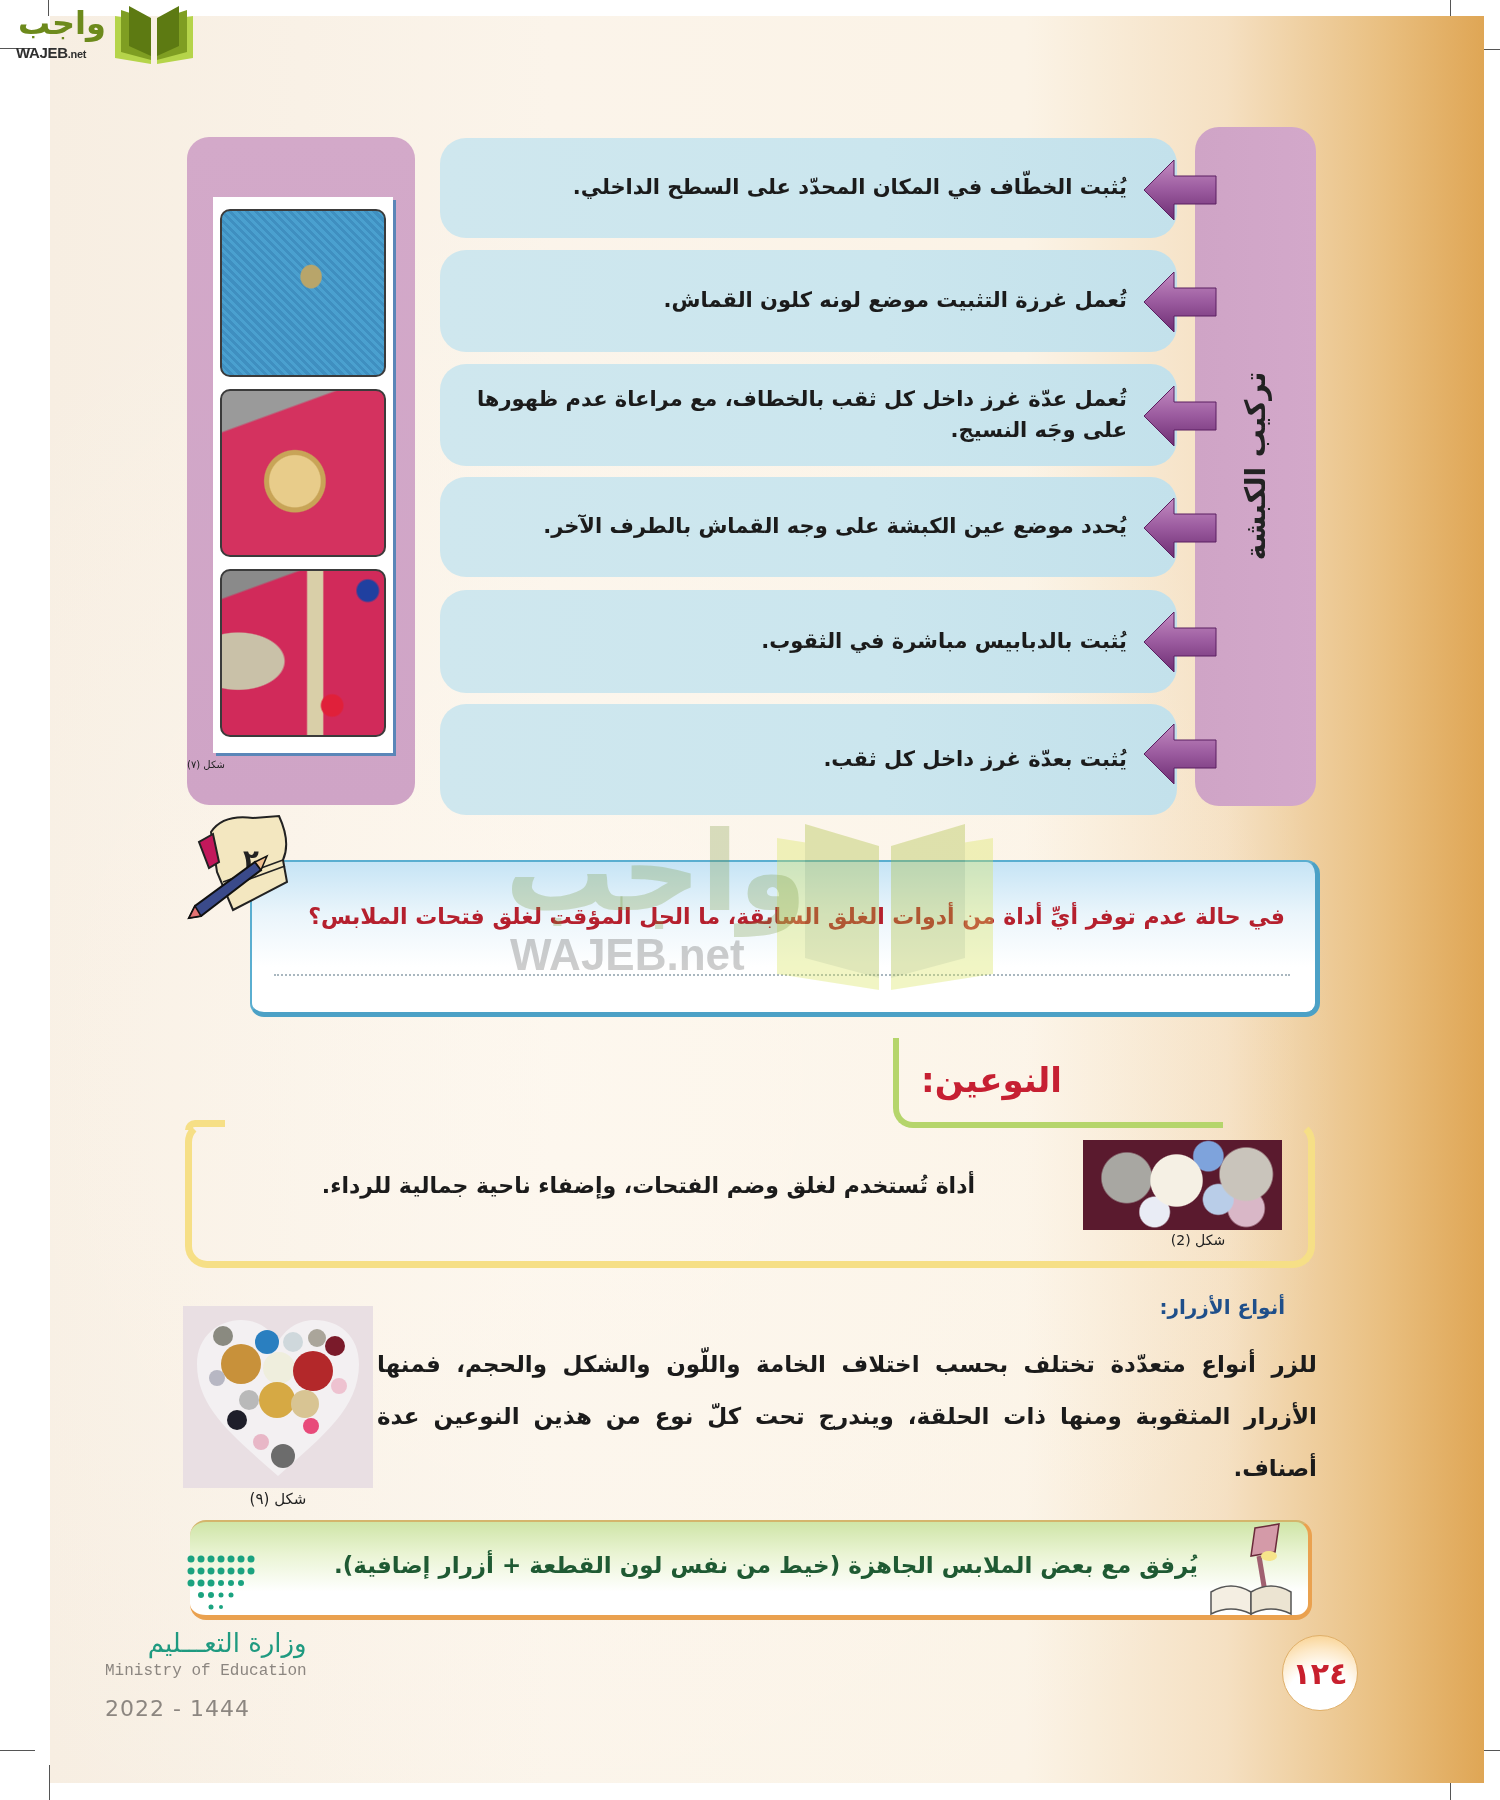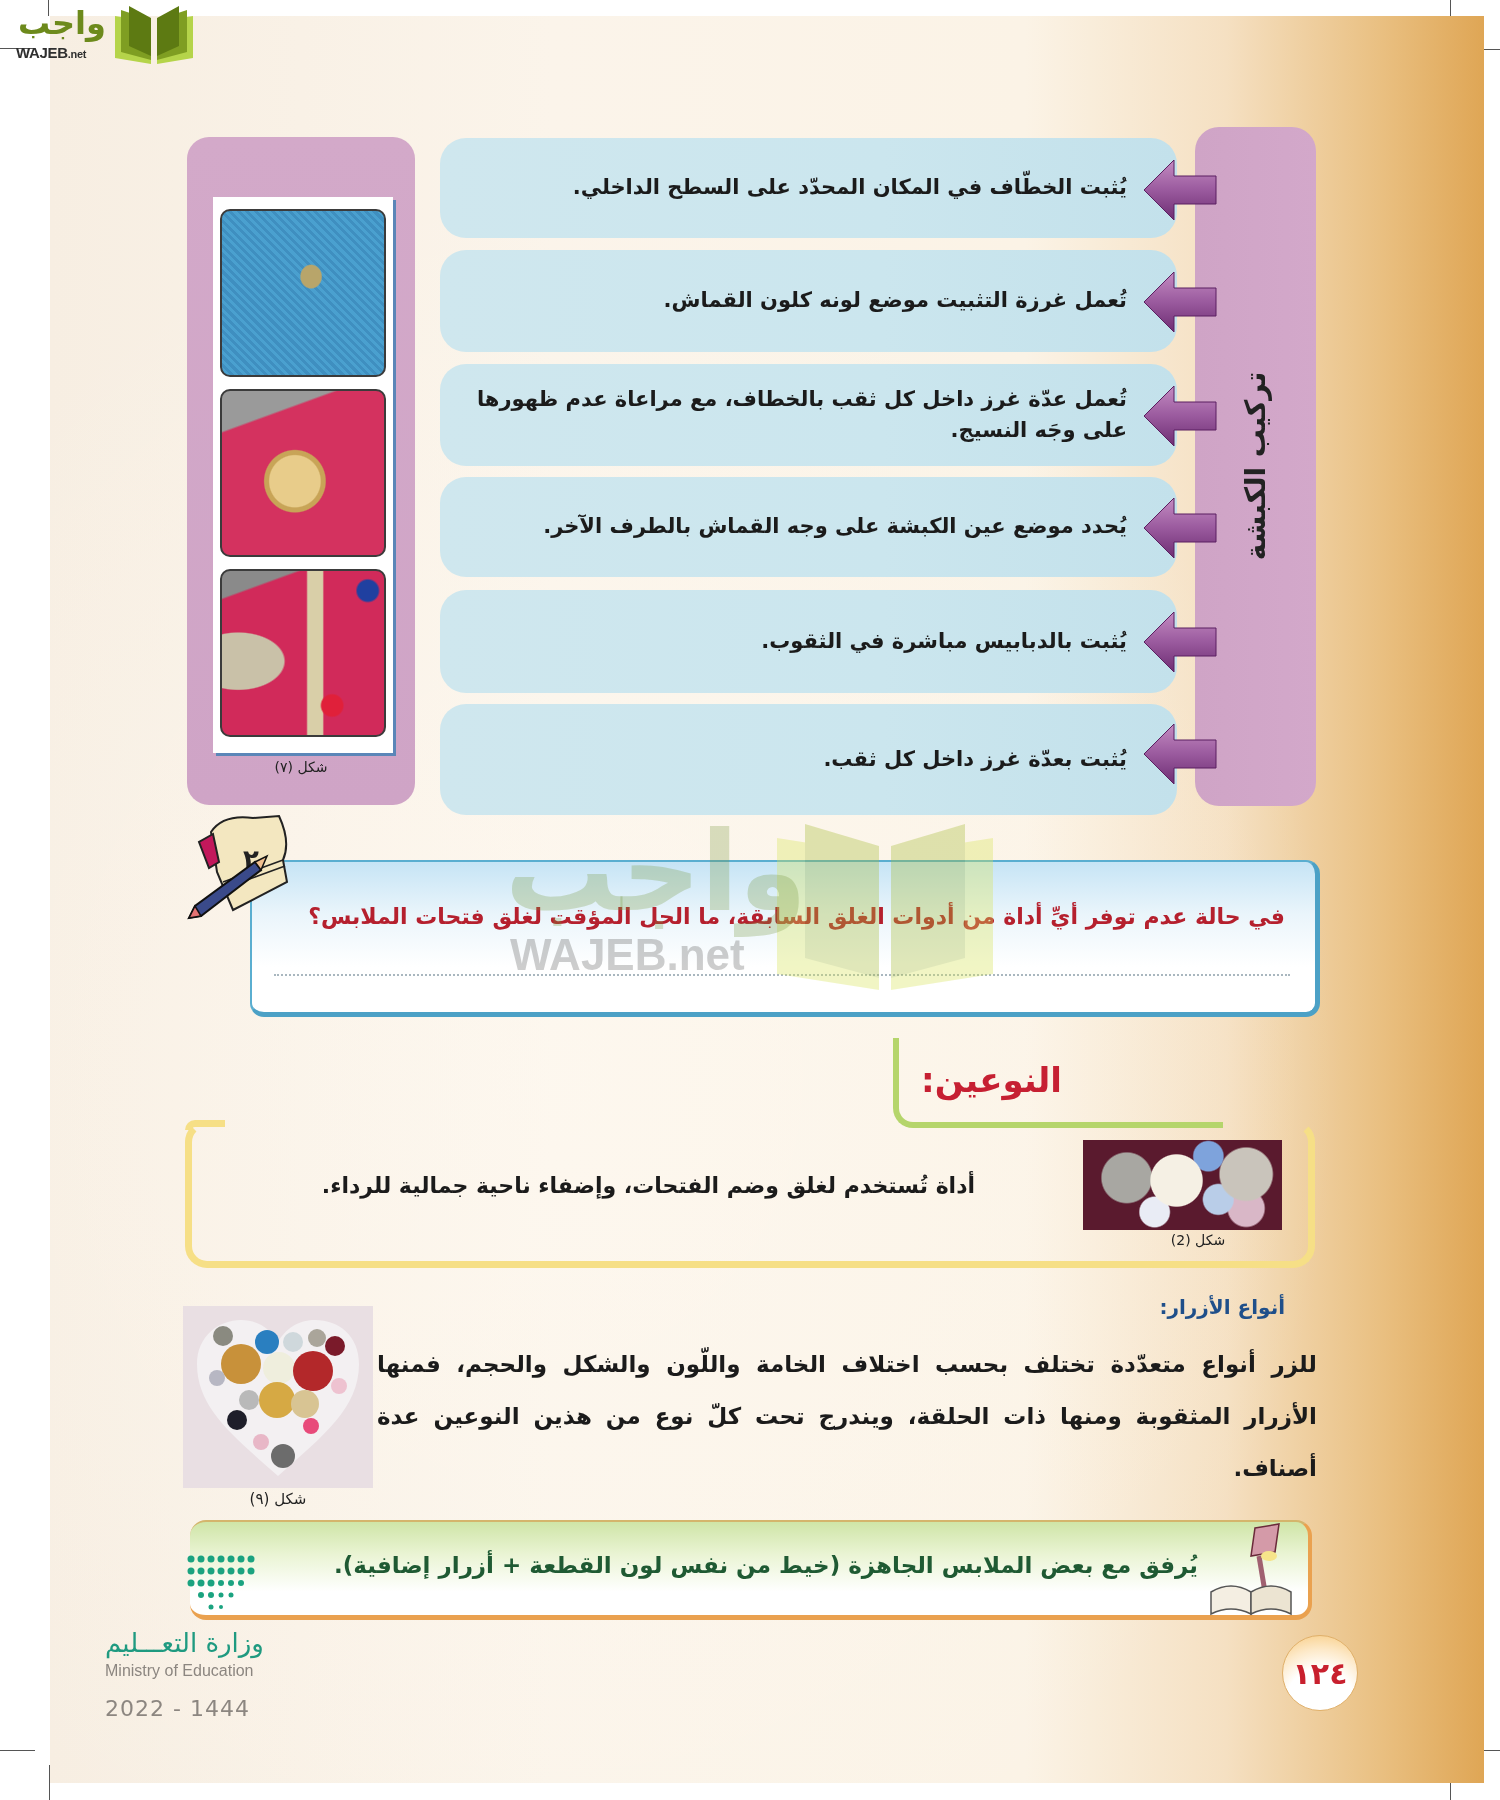--- a/index.html
+++ b/index.html
@@ -25,21 +25,21 @@
   .logo-en small { font-size: 11px; }
   .logo-book { position: absolute; left: 105px; top: 2px; width: 82px; height: 60px; }
 
   
   .fig7-panel { position: absolute; left: 187px; top: 137px; width: 228px; height: 668px; border-radius: 22px; background: linear-gradient(180deg, #d3a9c9, #cfa4c6); }
   .fig7-card { position: absolute; left: 26px; top: 60px; width: 180px; height: 556px; background: #fff; box-shadow: 3px 3px 0 #5b86b8; }
   .photo { position: absolute; left: 7px; width: 166px; height: 168px; border-radius: 10px; border: 2px solid #3b3b3b; overflow: hidden; }
   .photo.p1 { top: 12px; background: radial-gradient(ellipse at 55% 40%, #b8a56a 0 8%, transparent 9%), repeating-linear-gradient(45deg, #3f8fc0 0 3px, #4aa0cf 3px 6px); }
   .photo.p2 { top: 192px; background: radial-gradient(ellipse at 45% 55%, #e8cc8a 0 20%, #c8a457 21% 24%, transparent 25%), linear-gradient(160deg, #9a9a9a 0 18%, #d4325f 19% 100%); }
   .photo.p3 { top: 372px; background: radial-gradient(circle at 90% 12%, #2040a0 0 5%, transparent 6%), radial-gradient(circle at 68% 82%, #e0203a 0 6%, transparent 7%), linear-gradient(90deg, transparent 0 52%, #d9cfa8 53% 62%, transparent 63%), radial-gradient(ellipse at 10% 55%, #c9c1a8 0 22%, transparent 23%), linear-gradient(160deg, #8a8a8a 0 12%, #d12a5a 13% 100%); }
-  .fig7-caption { position: absolute; left: 0; width: 228px; top: 622px; text-align: center; font-size: 14px; color: #222; direction: rtl; }
+  .fig7-caption { position: absolute; left: 0; width: 228px; top: 622px; text-align: left; font-size: 10px; color: #222; direction: rtl; }
 
   
   .step { position: absolute; left: 440px; width: 737px; border-radius: 26px; background: linear-gradient(90deg, #cfe7ee 0%, #cbe6ee 60%, #c3e1eb 100%); }
   .step-text { position: absolute; right: 50px; top: 0; bottom: 0; left: 15px; display: flex; align-items: center; direction: rtl; text-align: right; font-size: 21px; font-weight: bold; color: #1b1b1b; line-height: 1.5; }
   .arrow { position: absolute; width: 76px; height: 64px; }
 
   
   .steps-title-col { position: absolute; left: 1195px; top: 127px; width: 121px; height: 679px; border-radius: 24px; background: linear-gradient(90deg, #cfa4c6, #d3a8ca); }
   .steps-title { position: absolute; left: 1255px; top: 466px; transform: translate(-50%, -50%) rotate(-90deg); white-space: nowrap; font-size: 28px; font-weight: bold; color: #222; direction: rtl; }
 
@@ -77,21 +77,21 @@
   .fig9-heart { position: absolute; left: 10px; top: 10px; width: 170px; height: 165px; }
   .fig9-caption { position: absolute; left: 228px; top: 1490px; width: 100px; text-align: center; font-size: 15px; color: #222; direction: rtl; }
 
   .note-bar { position: absolute; left: 190px; top: 1520px; width: 1122px; height: 100px; border-radius: 16px; background: linear-gradient(180deg, #cfe5a7 0%, #eaf4d4 35%, #ffffff 75%); border-bottom: 5px solid #eaa14f; border-right: 4px solid #eaa14f; border-top: 2px solid #d4b56c; }
   .note-text { position: absolute; right: 110px; top: 30px; direction: rtl; font-size: 23px; font-weight: bold; color: #1f5a33; white-space: nowrap; }
   .lamp { position: absolute; left: 1205px; top: 1522px; width: 90px; height: 95px; }
   .dots-logo { position: absolute; left: 185px; top: 1553px; width: 75px; height: 60px; }
 
   .ministry { position: absolute; left: 105px; top: 1628px; }
   .ministry-ar { font-size: 26px; color: #1f9a80; direction: rtl; letter-spacing: 1px; }
-  .ministry-en { font-size: 16px; color: #8c8680; margin-top: 4px; font-family: Liberation Sans, sans-serif; }
+  .ministry-en { font-size: 16px; color: #8c8680; margin-top: 4px; font-family: Liberation Mono, monospace; }
   .ministry-year { font-size: 22px; color: #8c8680; margin-top: 16px; letter-spacing: 1px; }
 
   .page-num { position: absolute; left: 1282px; top: 1635px; width: 76px; height: 76px; border-radius: 50%; background: radial-gradient(circle at 50% 90%, #ffffff 0 45%, #fde9c8 70%, #f7c87a 100%); border: 1px solid #e0b06a; display: flex; align-items: center; justify-content: center; font-size: 30px; font-weight: bold; color: #c8202e; }
 </style>
 </head>
 <body>
 
 <div class="crop-mark" style="left:48px;top:0;width:1px;height:16px;"></div>
 <div class="crop-mark" style="left:0;top:48px;width:35px;height:1px;"></div>
 <div class="crop-mark" style="left:1450px;top:0;width:1px;height:36px;"></div>

